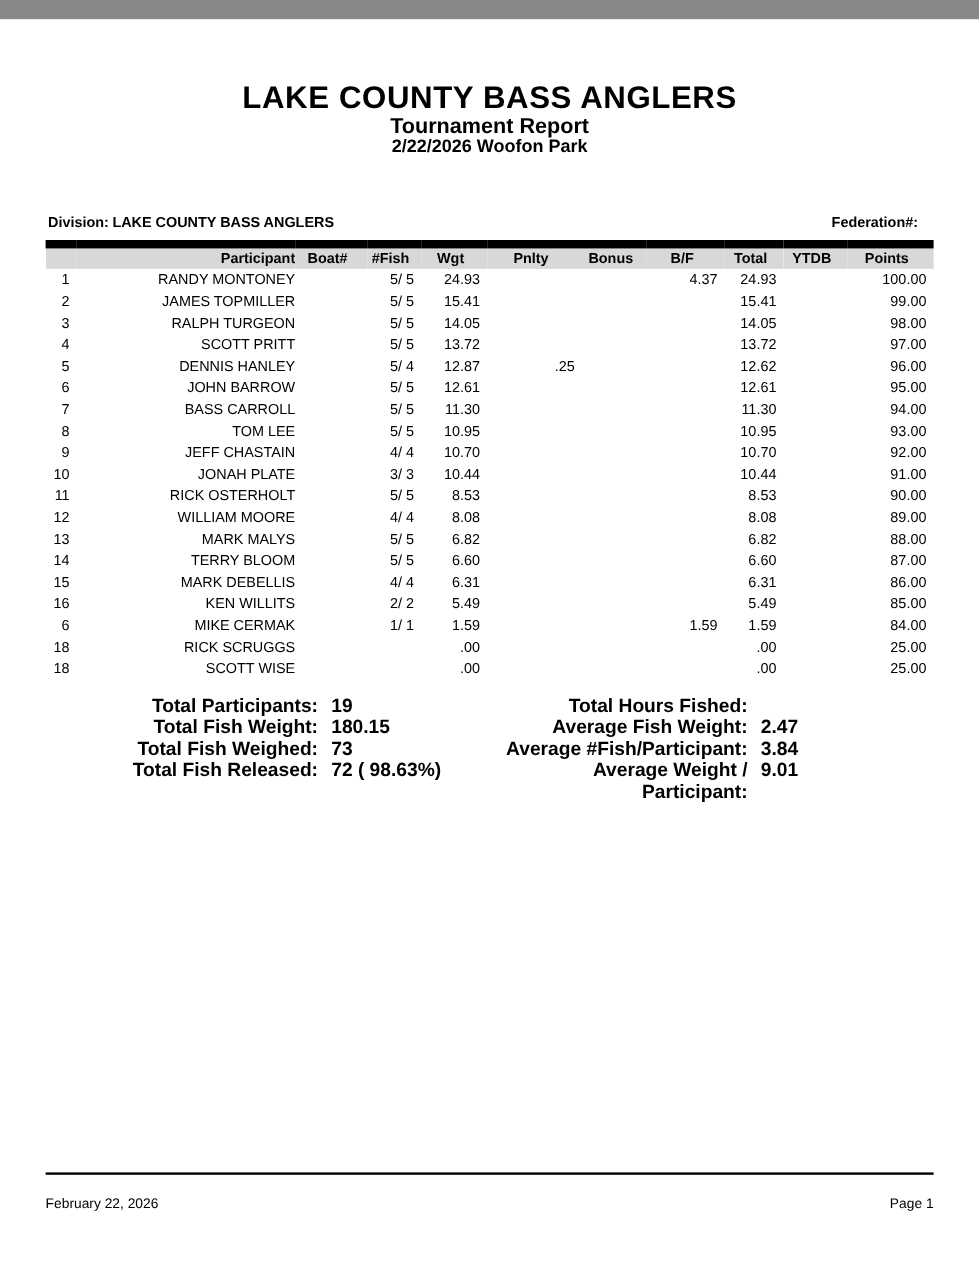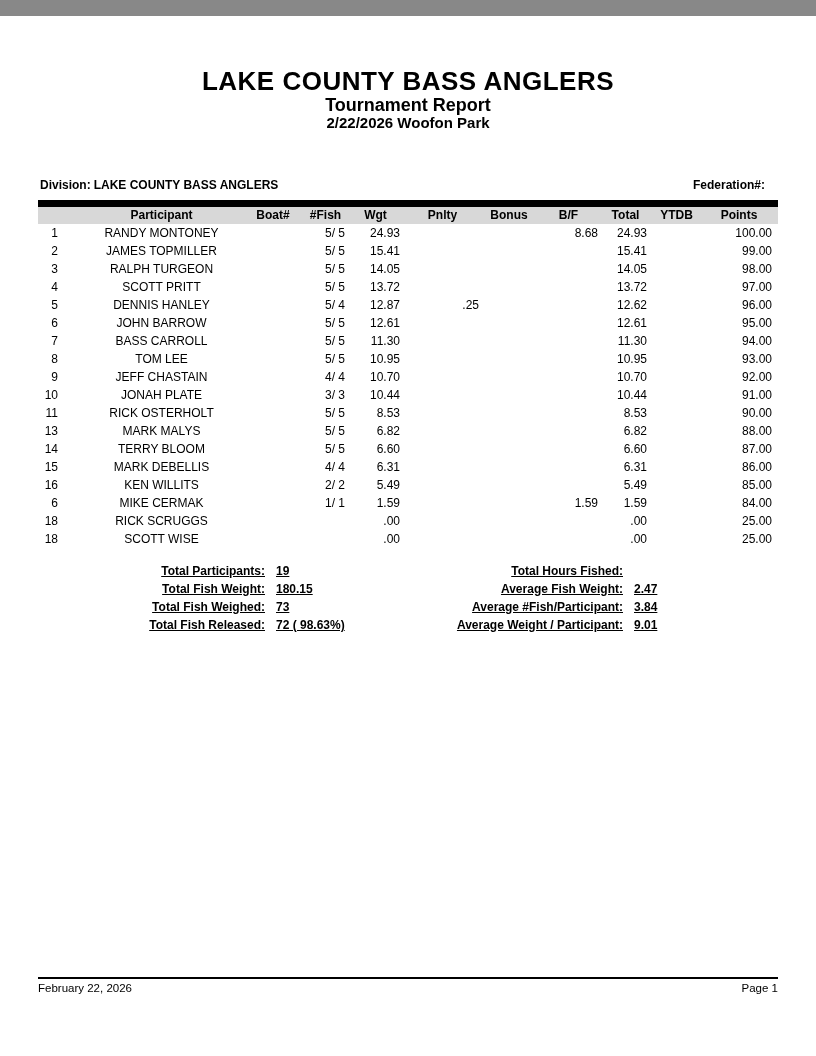--- a/index.html
+++ b/index.html
@@ -29,36 +29,36 @@
   table.results thead tr { background:var(--header-bg, #d8d8d8); height:20px; }
   table.results th {
     font-size:12px; font-weight:bold; padding:0 6px 0 0; text-align:center;
     vertical-align:middle; overflow:hidden; white-space:nowrap;
   }
   table.results td {
     font-size:12px; font-weight:normal; height:18px; line-height:18px;
     padding:0 6px 0 0; text-align:right; vertical-align:middle;
     overflow:hidden; white-space:nowrap;
   }
-  table.results th.c1, table.results td.c1 { text-align:center; padding:0 0 0 13px; }
+  table.results th.c1, table.results td.c1 { text-align:right; padding:0 0 0 13px; }
 
   
   .summary { display:flex; margin:14px 0 0 38px; }
   .sum-col { display:block; }
   .sum-col.left  { width:370px; }
   .sum-col.right { width:332px; }
-  .sum-row { display:flex; height:18px; line-height:18px; font-size:12px; font-weight:bold;text-decoration:underline; }
+  .sum-row { display:flex; height:18px; line-height:18px; font-size:16px; font-weight:bold; }
   .sum-col.left  .sum-label { width:227px; text-align:right; }
   .sum-col.right .sum-label { width:215px; text-align:right; }
   .sum-value { margin-left:11px; white-space:pre; }
 
   
   .page-footer {
     position:absolute; left:38px; width:740px; top:961px;
-    border-top:2px solid #000000; padding-top:3px;
+    border-top:2px solid #000000; padding-top:19px;
     display:flex; justify-content:space-between;
     font-size:11.5px; font-weight:normal;gap:28px;
   }
 </style>
 </head>
 <body>
 
 <div class="page">
 
   <div class="report-header">
@@ -105,21 +105,21 @@
     </thead>
     <tbody>
         <tr>
           <td class="c0">1</td>
           <td class="c1">RANDY MONTONEY</td>
           <td class="c2"></td>
           <td class="c3">5/ 5</td>
           <td class="c4">24.93</td>
           <td class="c5"></td>
           <td class="c6"></td>
-          <td class="c7">8.68</td>
+          <td class="c7">4.37</td>
           <td class="c8">24.93</td>
           <td class="c9"></td>
           <td class="c10">100.00</td>
         </tr>
         <tr>
           <td class="c0">2</td>
           <td class="c1">JAMES TOPMILLER</td>
           <td class="c2"></td>
           <td class="c3">5/ 5</td>
           <td class="c4">15.41</td>
@@ -239,20 +239,33 @@
           <td class="c1">RICK OSTERHOLT</td>
           <td class="c2"></td>
           <td class="c3">5/ 5</td>
           <td class="c4">8.53</td>
           <td class="c5"></td>
           <td class="c6"></td>
           <td class="c7"></td>
           <td class="c8">8.53</td>
           <td class="c9"></td>
           <td class="c10">90.00</td>
+        </tr>
+        <tr>
+          <td class="c0">12</td>
+          <td class="c1">WILLIAM MOORE</td>
+          <td class="c2"></td>
+          <td class="c3">4/ 4</td>
+          <td class="c4">8.08</td>
+          <td class="c5"></td>
+          <td class="c6"></td>
+          <td class="c7"></td>
+          <td class="c8">8.08</td>
+          <td class="c9"></td>
+          <td class="c10">89.00</td>
         </tr>
         <tr>
           <td class="c0">13</td>
           <td class="c1">MARK MALYS</td>
           <td class="c2"></td>
           <td class="c3">5/ 5</td>
           <td class="c4">6.82</td>
           <td class="c5"></td>
           <td class="c6"></td>
           <td class="c7"></td>

